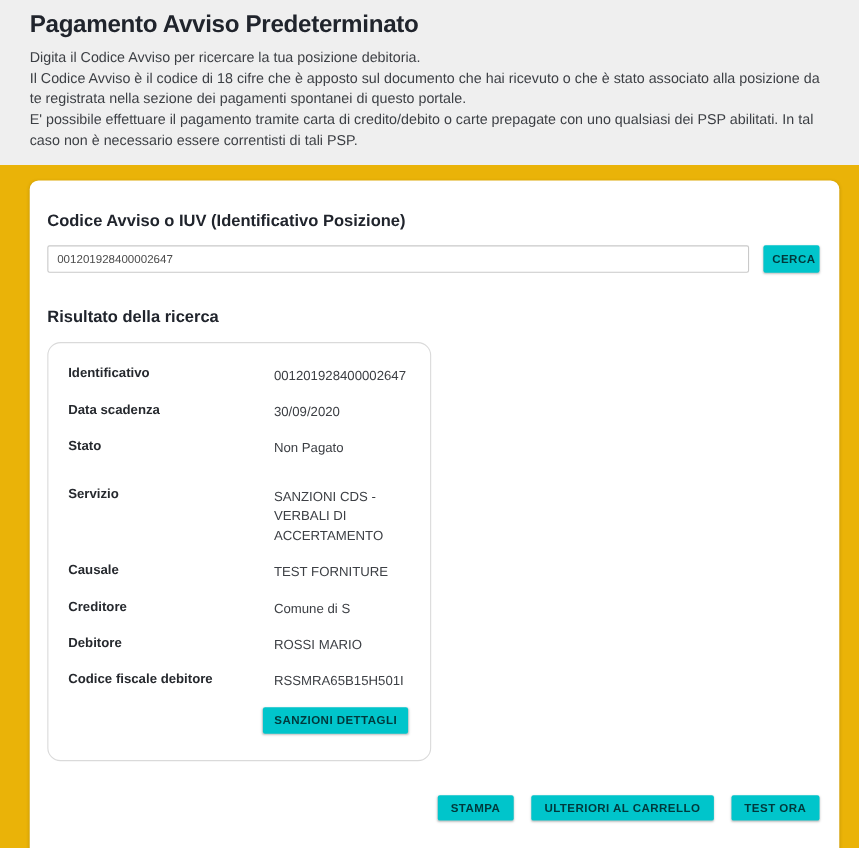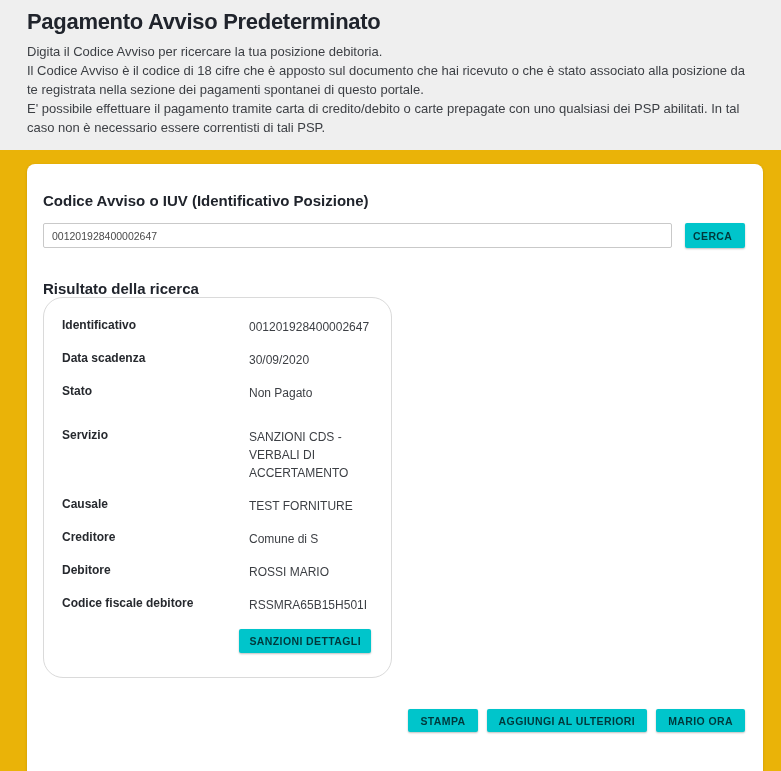--- a/index.html
+++ b/index.html
@@ -74,32 +74,33 @@
     border-radius: 2px;
     font-family: "Liberation Sans", sans-serif;
     font-size: 10.5px;
     font-weight: 700;
     letter-spacing: 0.4px;
     padding: 6px 10px;
     cursor: pointer;
     box-shadow: 0 1px 2px rgba(0,0,0,0.25);
     white-space: nowrap;
   }
-  .btn-cerca { height: 25px; width: 60px; padding: 6px 8px; text-align: left; }
+  .btn-cerca { height: 25px; width: 51px; padding: 6px 8px; text-align: right; }
   
   .results-heading {
     font-size: 15px;
     font-weight: 700;
     color: #20242c;
     margin-top: 32px;
   }
   .result-box {
+    margin-top: 14px;
     width: 349px;
     border: 1px solid #dadada;
-    border-radius: 20px;
+    border-radius: 12px;
     padding: 20px 20px 24px 18px;
   }
   .field-row {
     display: flex;
     margin-bottom: 15px;
     font-size: 12px;
   }
   .field-row .f-label {
     width: 187px;
     flex: 0 0 187px;
@@ -114,21 +115,21 @@
   }
   .row-gap { margin-top: 26px; }
   .details-btn-wrap {
     text-align: right;
     margin-top: 10px;
   }
   
   .actions-row {
     display: flex;
     justify-content: flex-end;
-    gap: 9px;
+    gap: 16px;
     margin-top: 31px;
   }
   .btn-action { height: 23px; padding: 5px 12px; }
 </style>
 </head>
 <body>
 
 <div class="page-header">
   <h1 class="page-title">Pagamento Avviso Predeterminato</h1>
   <div class="intro">
@@ -182,18 +183,18 @@
         <span class="f-label">Codice fiscale debitore</span>
         <span class="f-value">RSSMRA65B15H501I</span>
       </div>
       <div class="details-btn-wrap">
         <button class="btn">SANZIONI DETTAGLI</button>
       </div>
     </div>
 
     <div class="actions-row">
       <button class="btn btn-action">STAMPA</button>
-      <button class="btn btn-action">AGGIUNGI AL ULTERIORI</button>
-      <button class="btn btn-action">MARIO ORA</button>
+      <button class="btn btn-action">ULTERIORI AL CARRELLO</button>
+      <button class="btn btn-action">TEST ORA</button>
     </div>
 
   </div>
 </div>
 
 </body></html>

